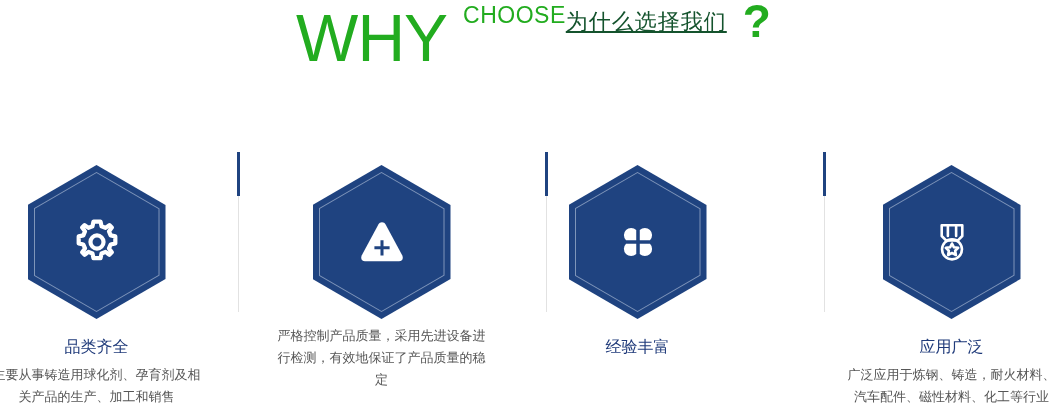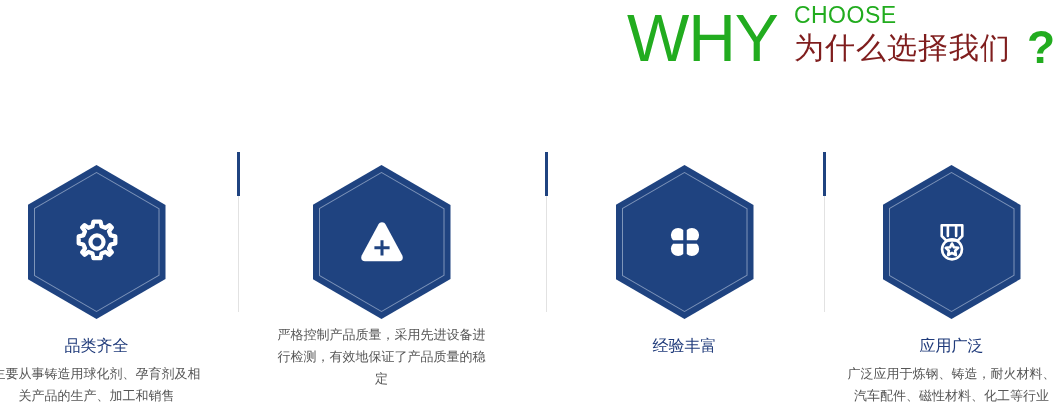--- a/index.html
+++ b/index.html
@@ -22,89 +22,89 @@
   }
 
   
   .heading {
     position: absolute;
     left: 0;
     top: 0;
     width: 1055px;
     height: 100px;
     display: flex;
-    justify-content: flex-end;
+    justify-content: center;
     align-items: flex-start;
   }
   .heading-inner {
     display: flex;
     align-items: flex-start;
     padding-left: 12px;
   }
   .why-word {
     font-size: 66px;
     line-height: 72px;
     font-weight: 400;
     color: #22ac1f;
     letter-spacing: -1px;
     margin-top: 2px;
     white-space: nowrap;
   }
   .heading-right {
     display: flex;
-    flex-direction: column;
+    flex-direction: row;
     margin-left: 16px;
     margin-top: 2px;
   }
   .choose-word {
     font-size: 23px;
     line-height: 26px;
     color: #22ac1f;
     letter-spacing: 0.5px;
     white-space: nowrap;
   }
   .zh-title-row {
     display: flex;
     align-items: center;
     margin-top: 1px;
   }
   .zh-title {
-    font-size: 30px;
+    font-size: 22px;
     line-height: 36px;
-    color: #7f1d1d;
+    color: #14532d;
     letter-spacing: 1px;
     white-space: nowrap;
+    text-decoration: underline;
   }
   .qmark {
     font-size: 46px;
     line-height: 40px;
     font-weight: bold;
     color: #22ac1f;
     margin-left: 16px;
     margin-top: -2px;
   }
 
   
   .cards {
     position: absolute;
     left: 0;
     top: 140px;
     width: 1021px;
     height: 276px;
-    font-family: Liberation Mono, monospace;
   }
   .card {
     position: absolute;
     top: 0;
     width: 265px;
     text-align: center;
   }
   .card-1 { left: -36px; }
   .card-2 { left: 249px; }
-  .card-3 { left: 552px; }
+  .card-3 { left: 505px; }
   .card-4 { left: 819px; }
 
   .hex-wrap {
     position: relative;
     width: 138px;
     height: 154px;
     margin: 25px auto 0 auto;
   }
   .hex {
     position: absolute;

